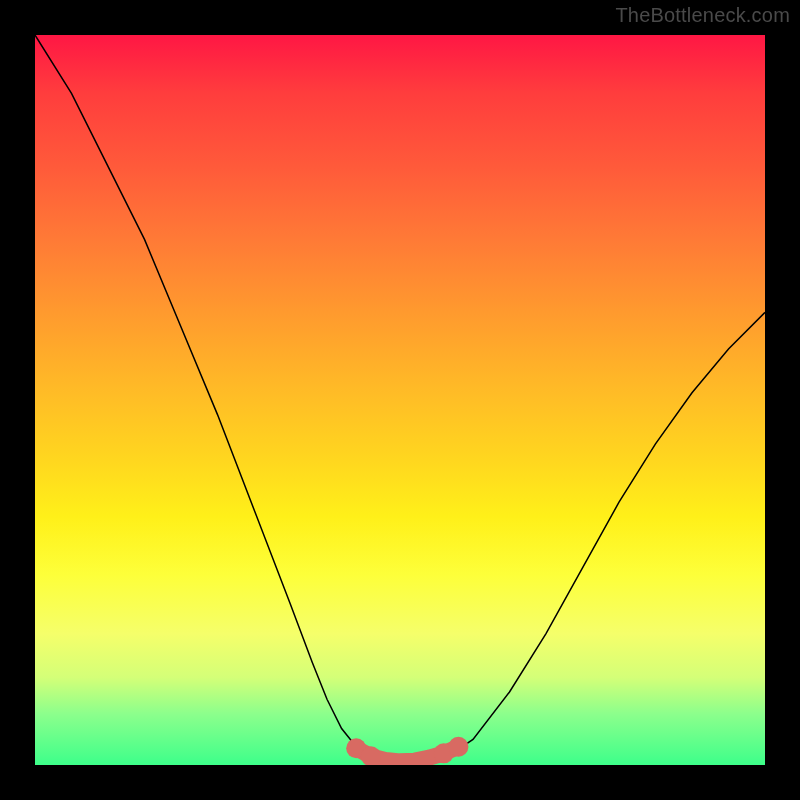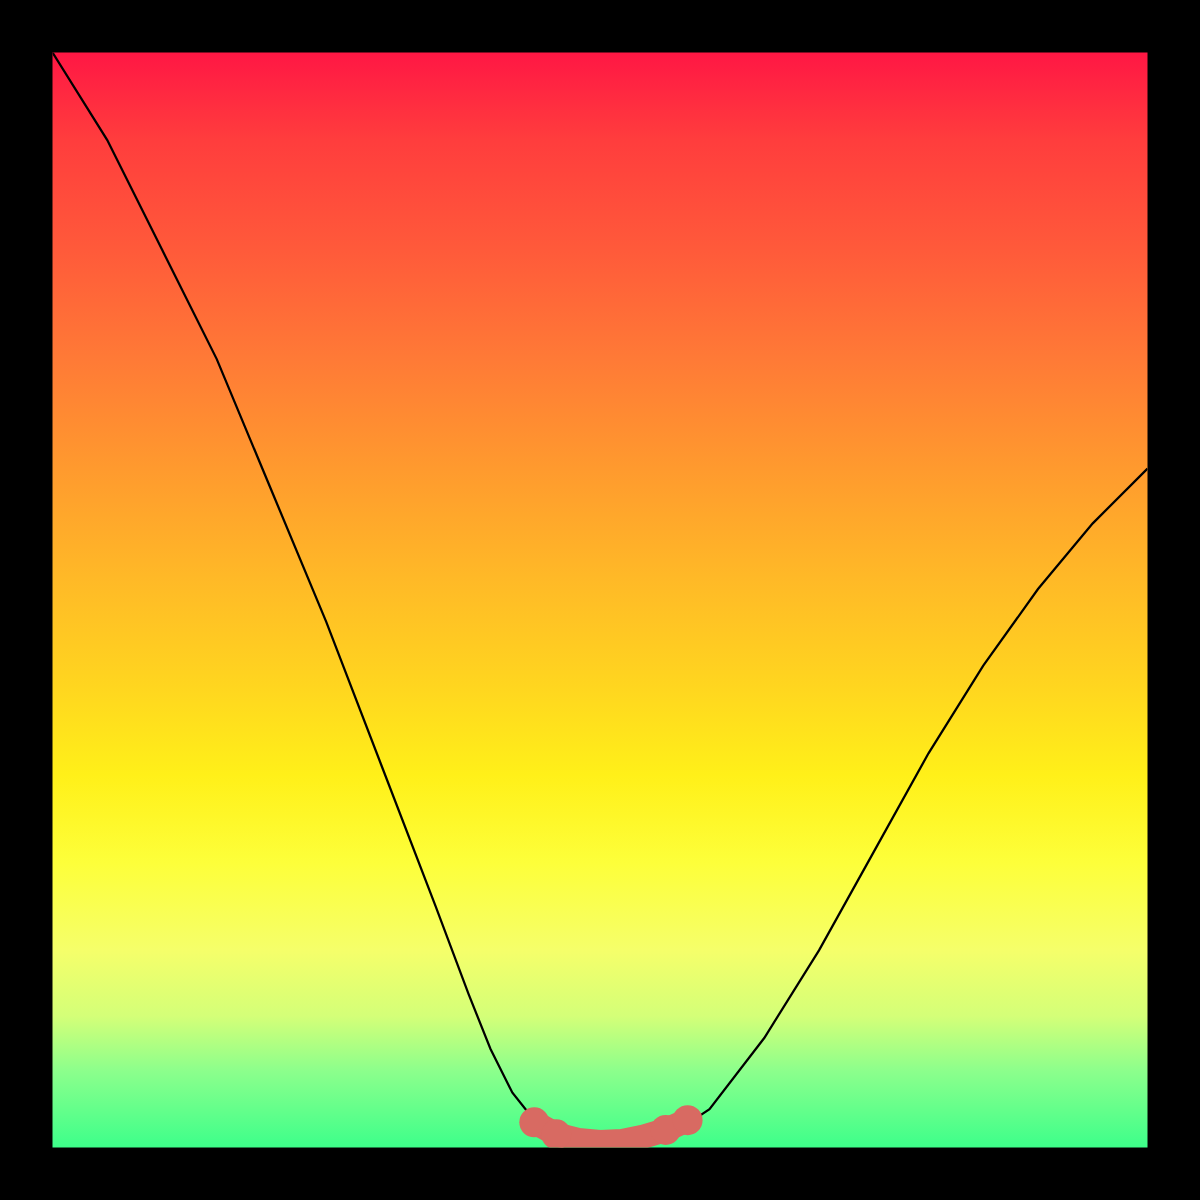--- a/index.html
+++ b/index.html
@@ -63,20 +63,21 @@
   }
   .highlight-dot {
     fill: #d86a62;
   }
 </style>
 </head>
 <body>
 
 <div class="chart-root">
 
+  <div class="watermark">TheBottleneck.com</div>
 
   <div class="plot-area">
     <svg class="curves" viewBox="0 0 730 730" preserveAspectRatio="none">
 
       <path class="curve-black" d="M0.00 0.00 L36.50 58.40 L73.00 131.40 L109.50 204.40 L146.00 292.00 L182.50 379.60 L219.00 474.50 L255.50 569.40 L277.40 627.80 L292.00 664.30 L306.60 693.50 L321.20 711.75 L328.50 719.05 " id="path-left"></path>
 
       <path class="curve-black" d="M328.50 719.05 L343.10 724.16 L357.70 726.35 L372.30 727.08 L386.90 726.35 L401.50 724.16 L416.10 719.05 " id="path-floor"></path>
 
       <path class="curve-black" d="M416.10 719.05 L438.00 704.45 L474.50 657.00 L511.00 598.60 L547.50 532.90 L584.00 467.20 L620.50 408.80 L657.00 357.70 L693.50 313.90 L730.00 277.40 " id="path-right"></path>
 

